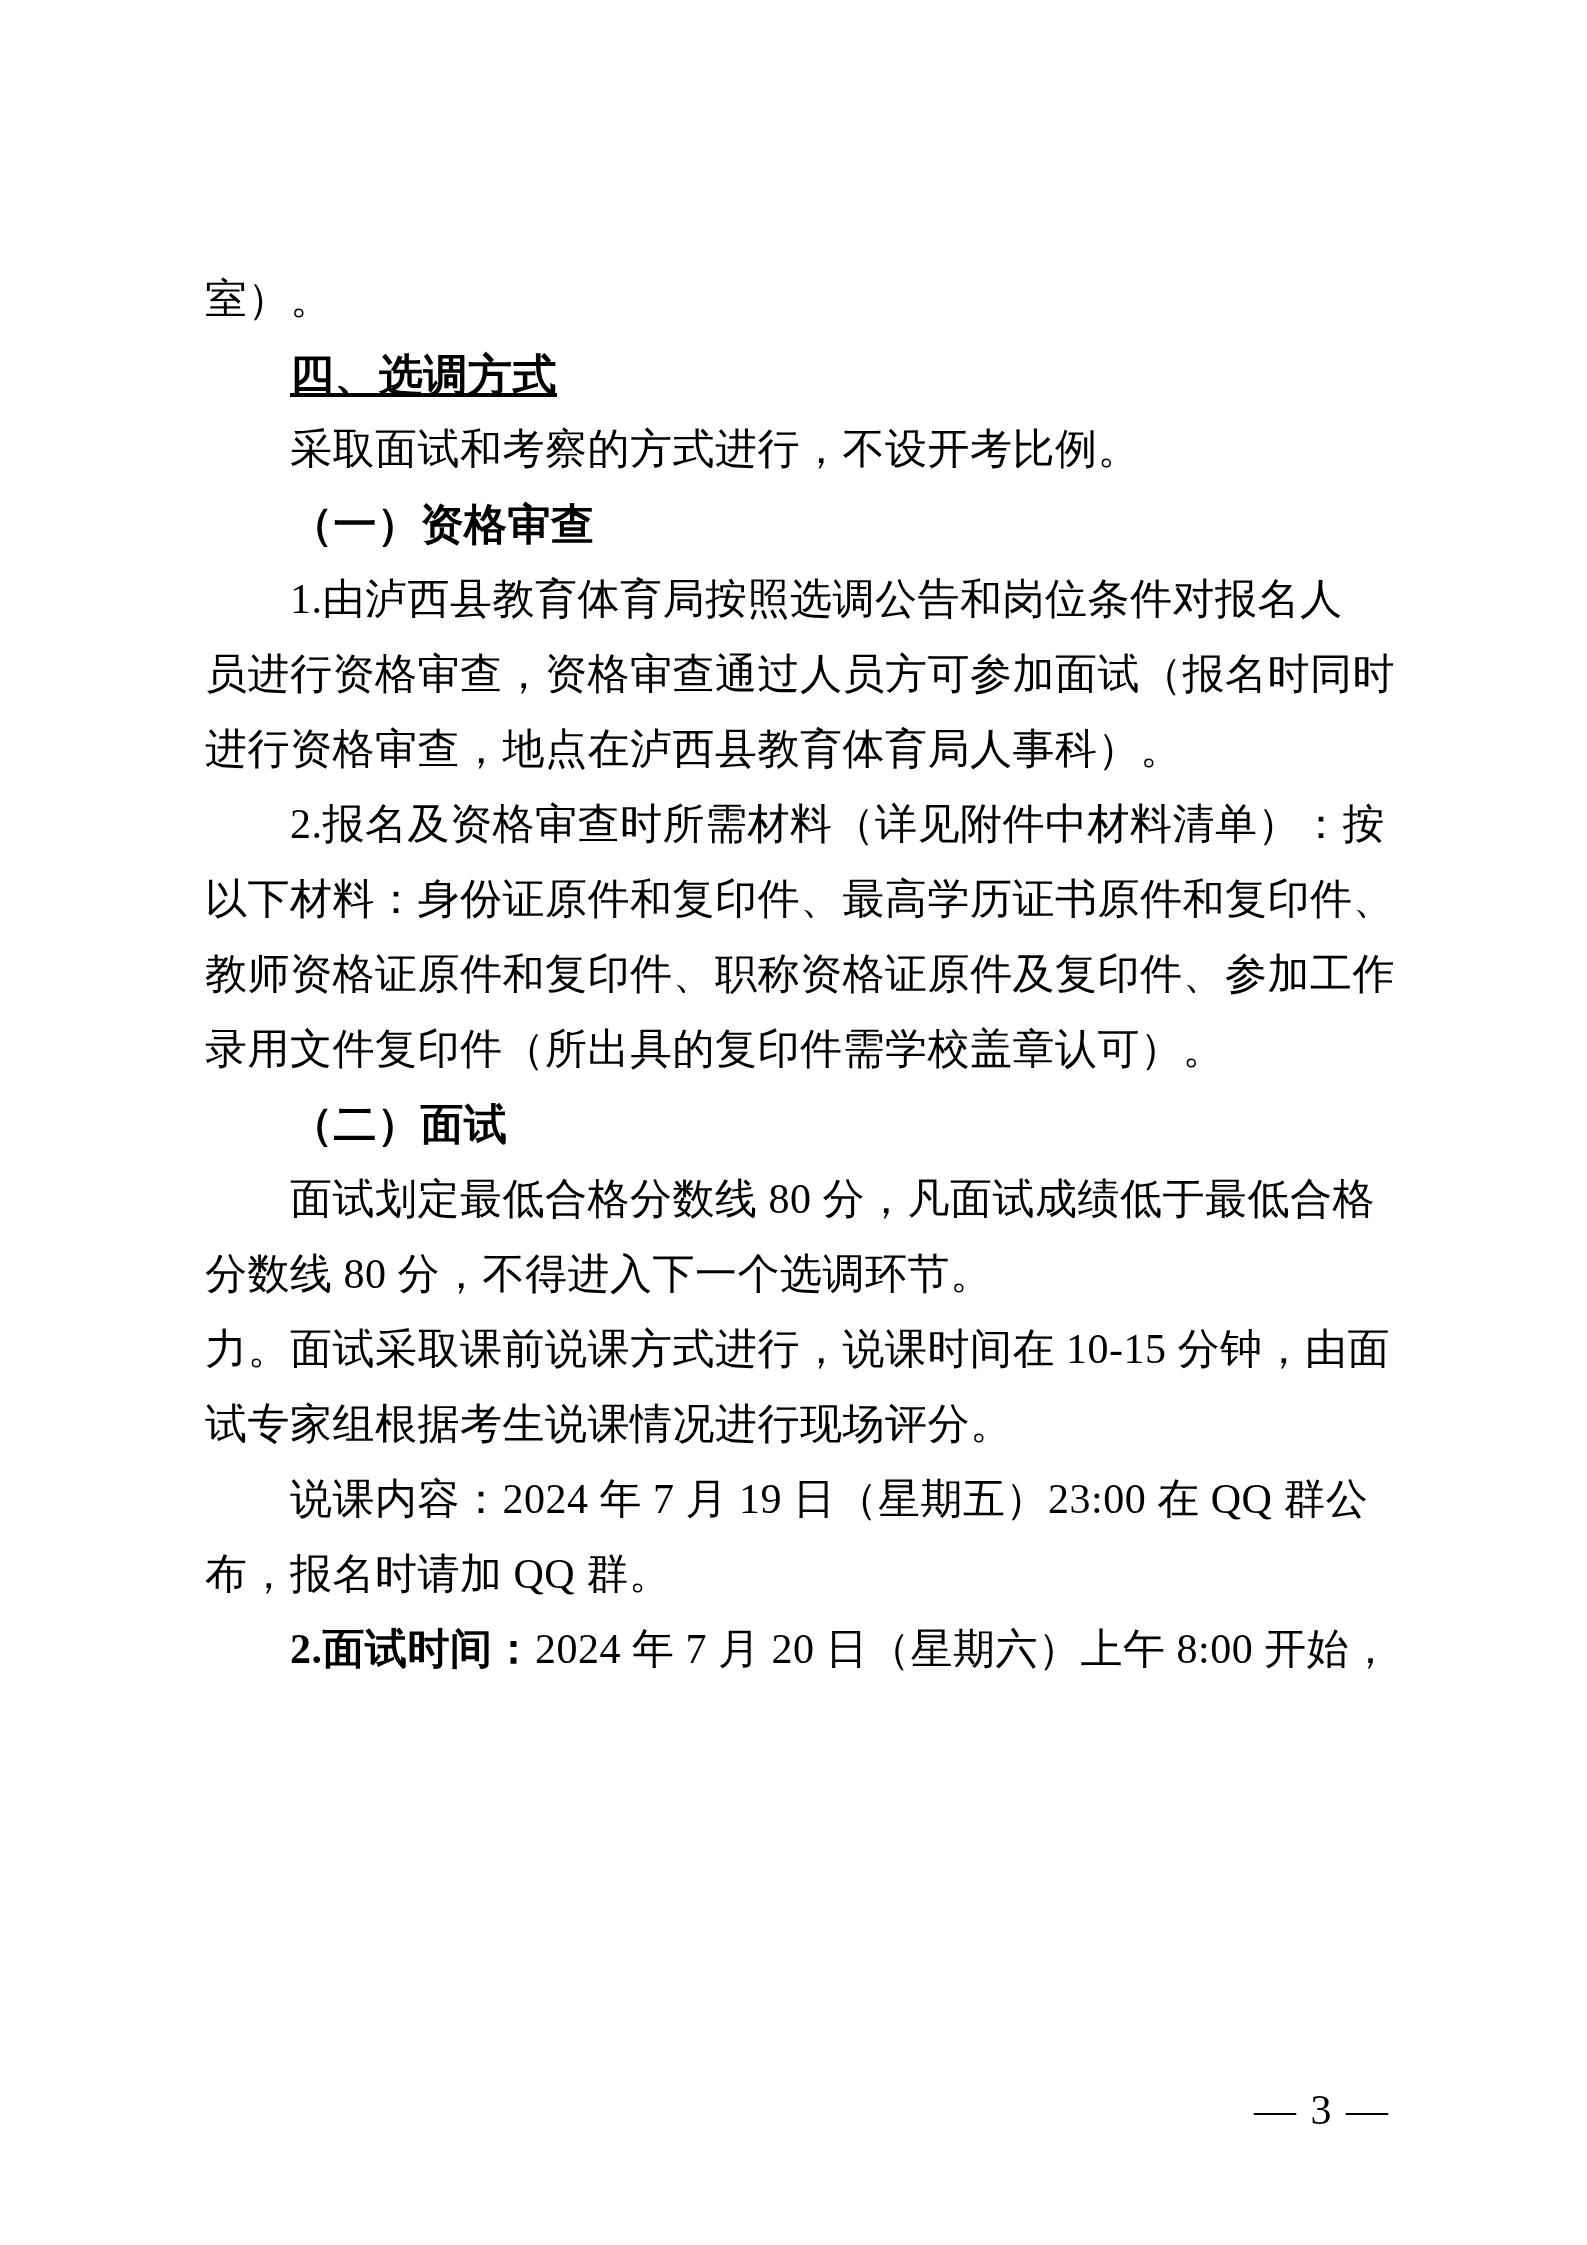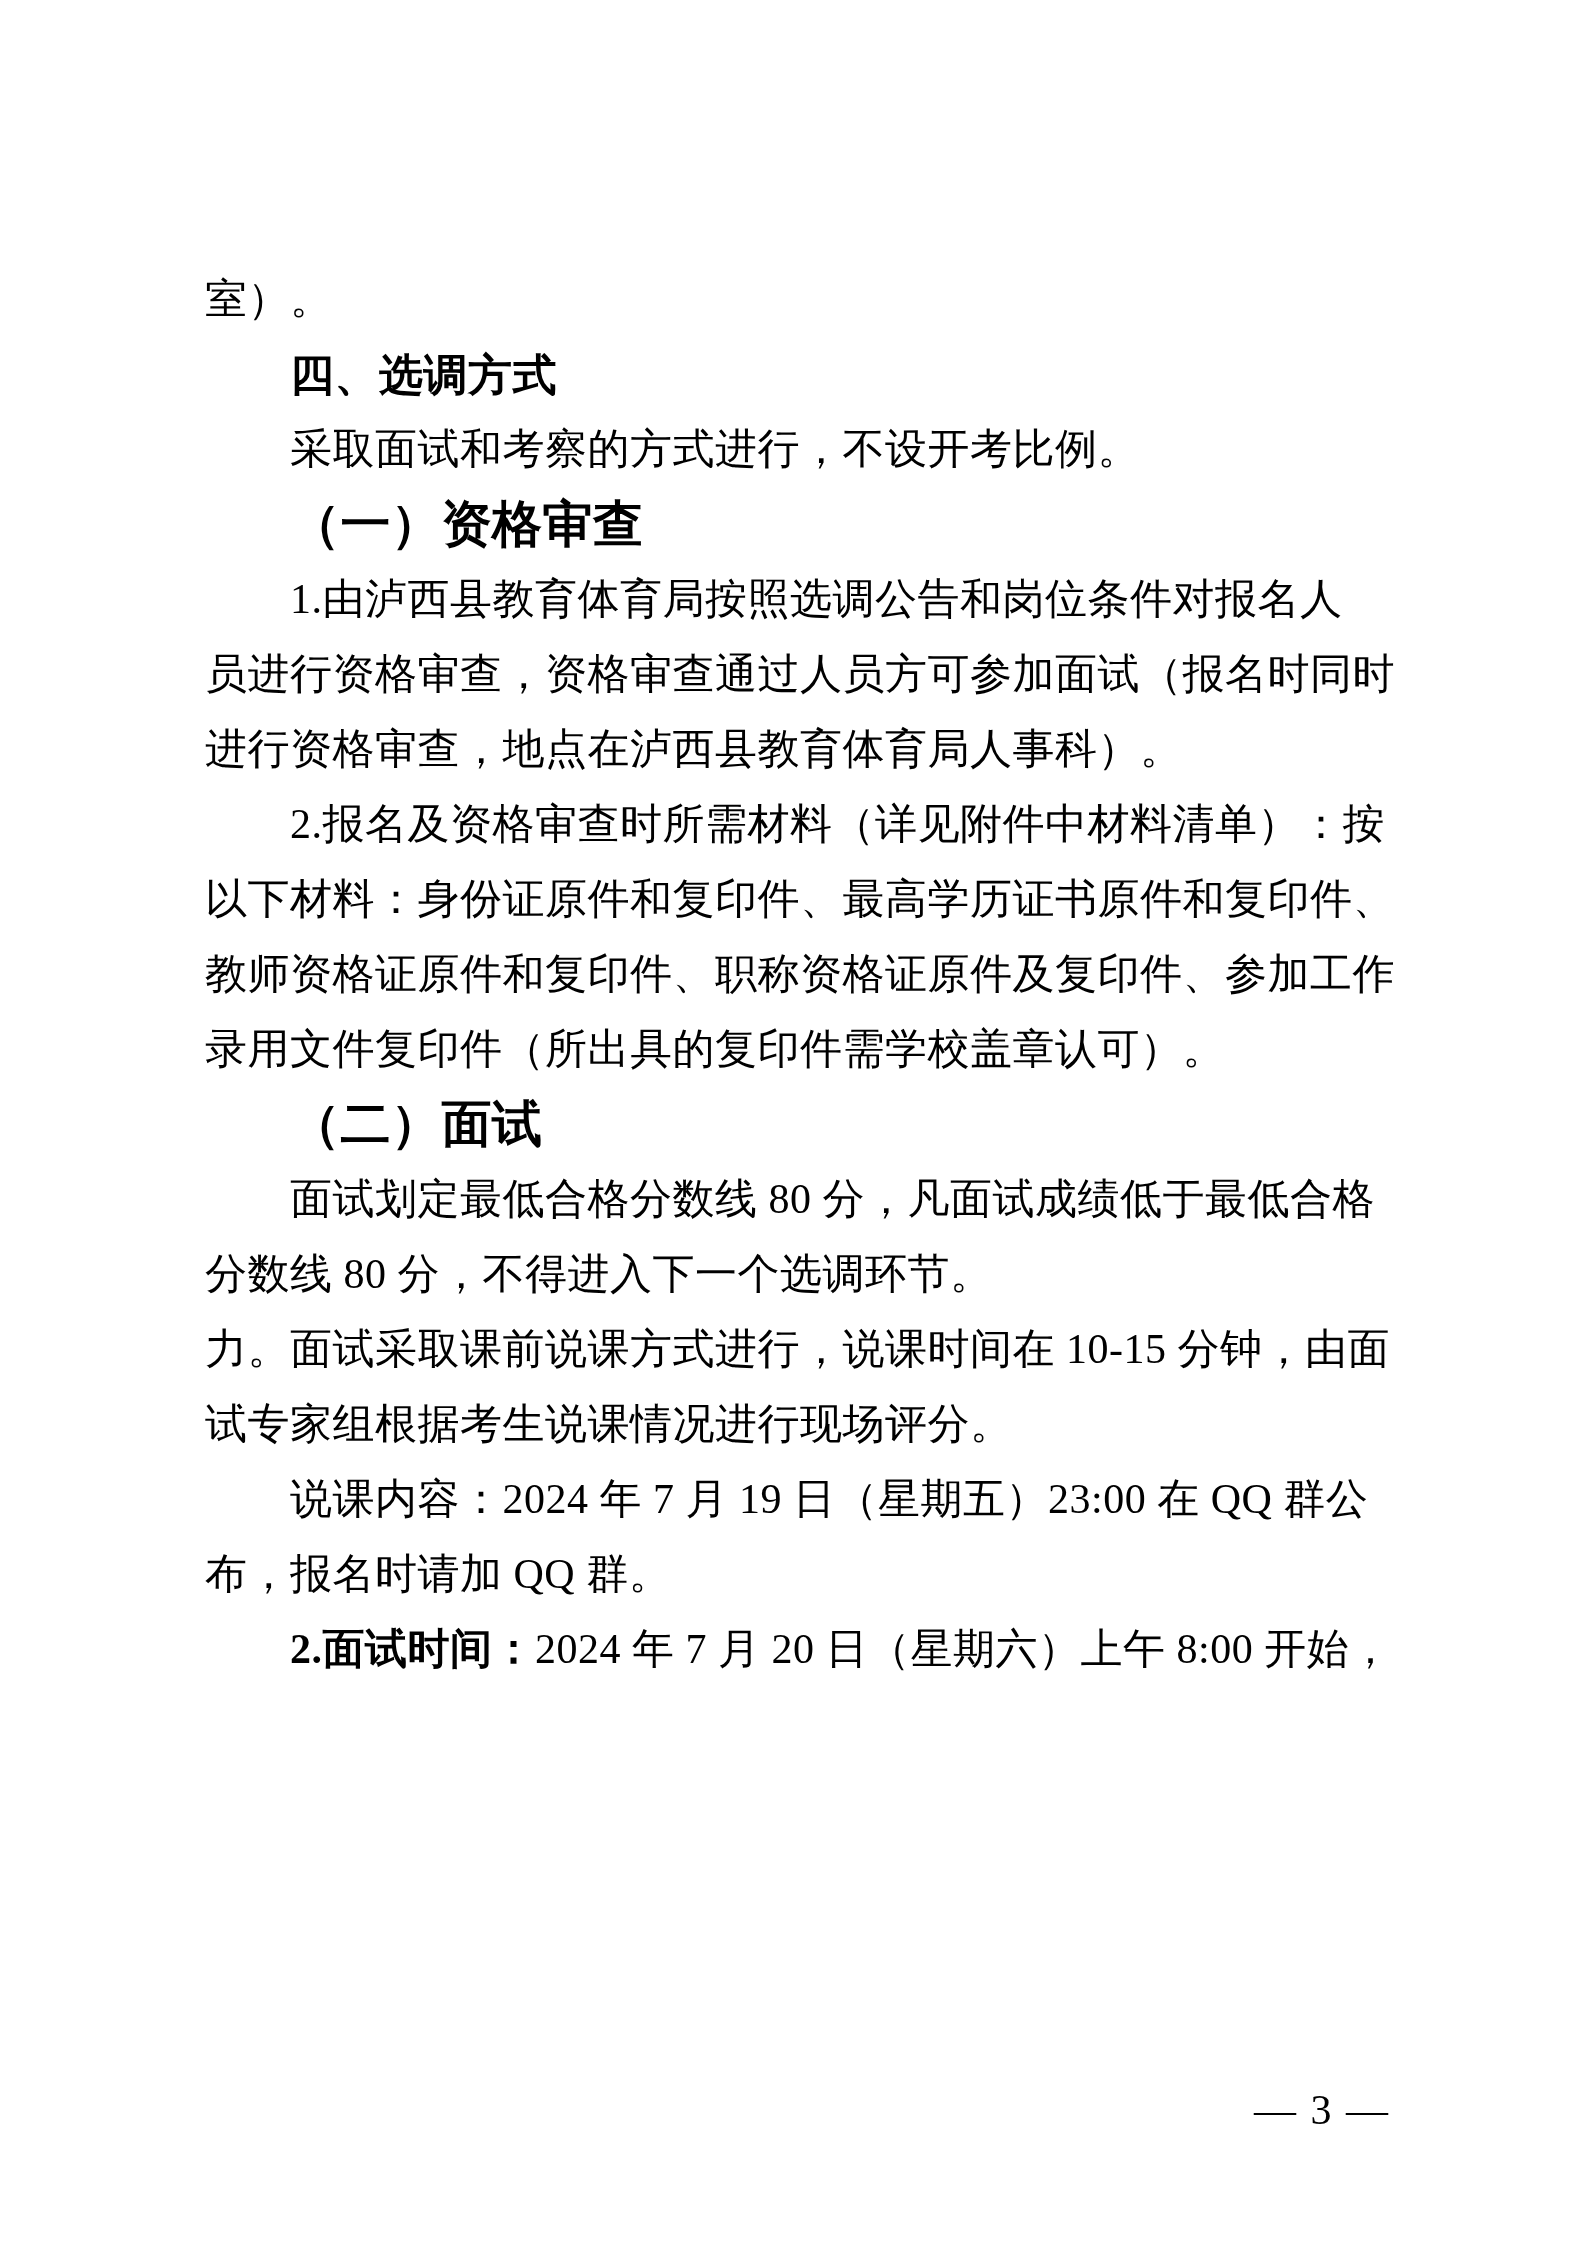--- a/index.html
+++ b/index.html
@@ -30,25 +30,26 @@
     color: #000000;
     white-space: nowrap;
   }
   .line.indent {
     padding-left: 85px;
   }
   .line.heading-sans {
     font-family: "Liberation Sans", "DejaVu Sans", sans-serif;
     font-weight: bold;
     font-size: 44px;
+    text-decoration: underline;
   }
   .line.heading-serif {
     font-family: "Liberation Serif", "DejaVu Serif", serif;
     font-weight: bold;
-    font-size: 50px;
+    font-size: 43px;
   }
   .seg { font-weight: normal; }
   .seg.bold { font-weight: bold; }
   .page-footer {
     position: absolute;
     top: 2082px;
     right: 197px;
     height: 56px;
     line-height: 56px;
     font-size: 42px;

